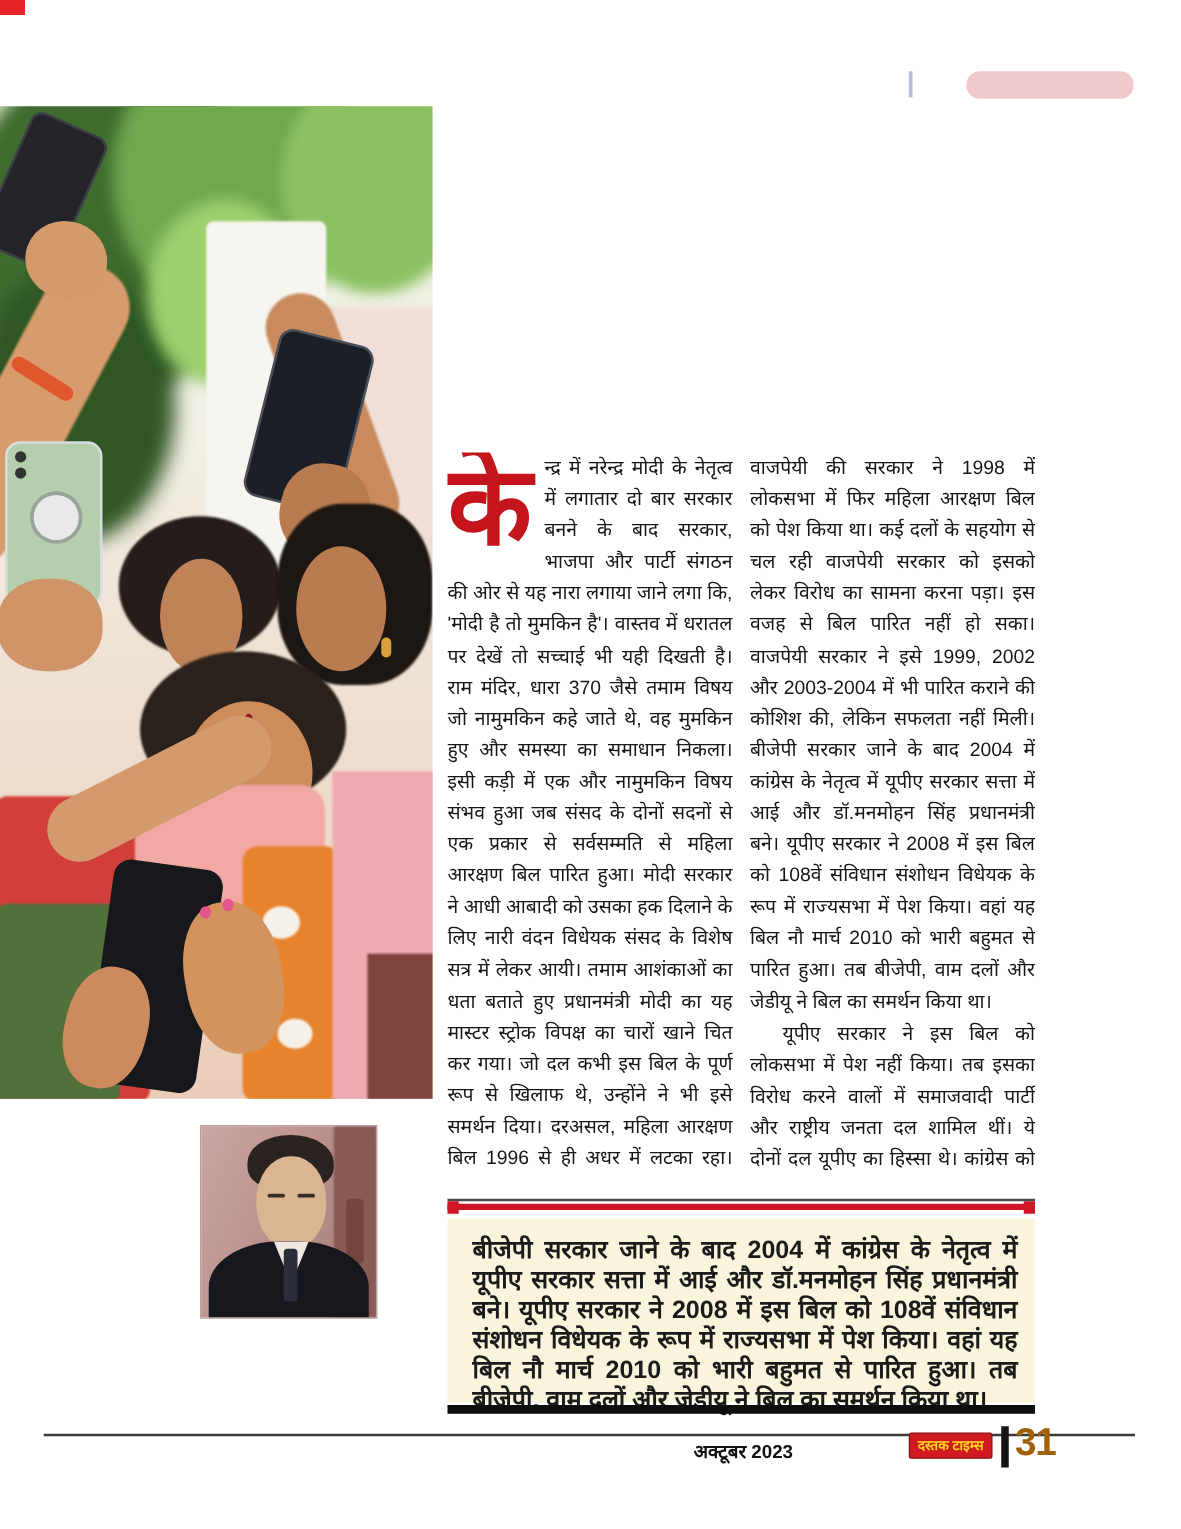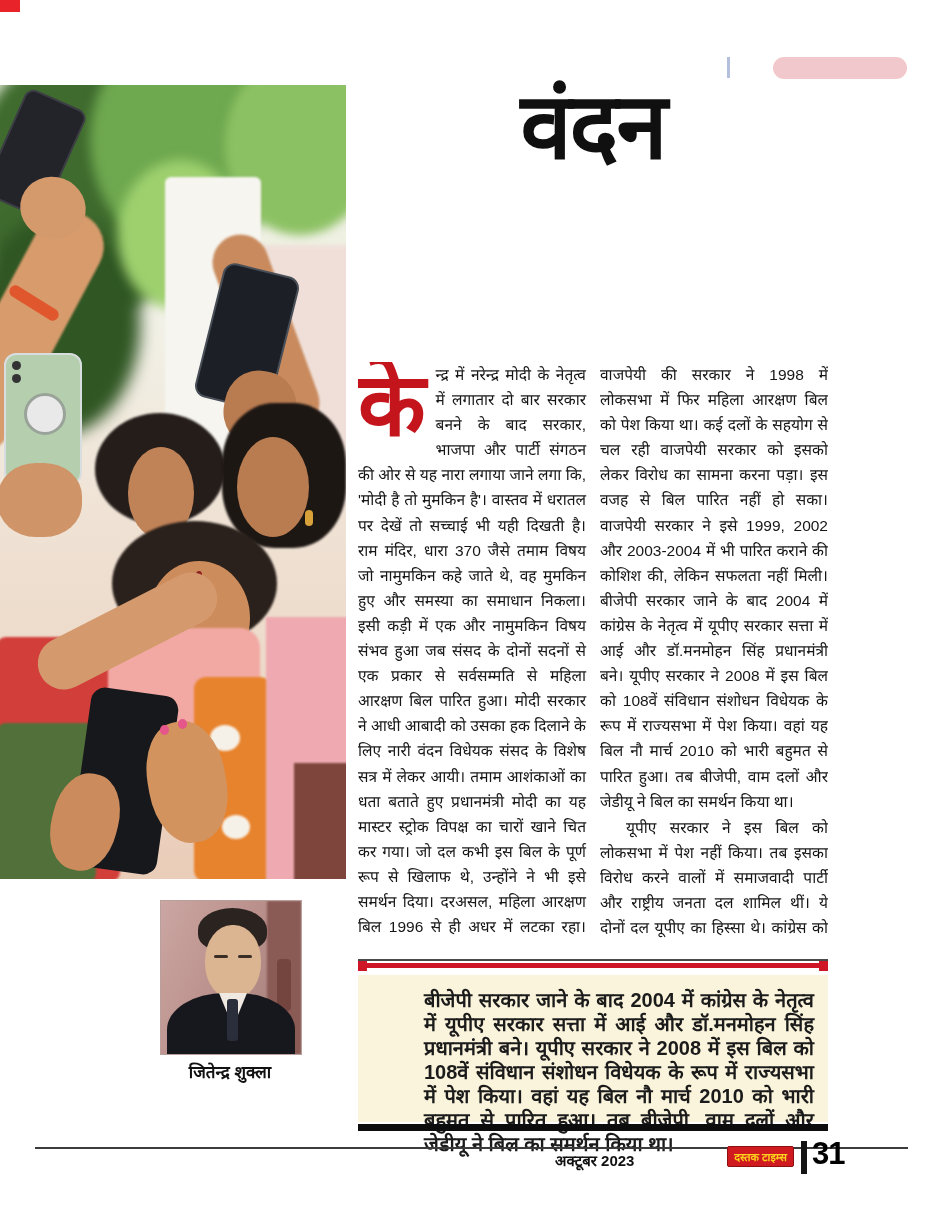--- a/index.html
+++ b/index.html
@@ -31,30 +31,30 @@
   .portrait{left:160px;top:900px;width:140px;height:153px;overflow:hidden;border:1px solid #b9a09c;
     background:linear-gradient(115deg,#cba6a2 0%,#bb918d 45%,#a07c78 100%);}
   .portrait .shp{position:absolute;}
   .caption{left:110px;top:1060px;width:240px;text-align:center;font-weight:700;font-size:17px;color:#111;}
   
   .pq-thinline{left:358px;top:959px;width:470px;height:2px;background:#4a4a4a;}
   .pq-redline{left:358px;top:963px;width:470px;height:5px;background:#cf1626;}
   .pq-cap{top:961px;width:9px;height:10px;background:#cf1626;}
   .pq-box{left:358px;top:975px;width:470px;height:147px;background:#fbf4dc;box-sizing:border-box;
     padding:13px 14px 0 20px;}
-  .pq-text{font-size:20px;line-height:24px;font-weight:600;color:#1b1b1b;text-align:justify;margin-left:46px;}
+  .pq-text{font-size:20px;line-height:24px;font-weight:600;color:#1b1b1b;text-align:justify;}
   .pq-bottomline{left:358px;top:1124px;width:470px;height:7px;background:#0d0d0d;}
   
   .footer-rule{left:35px;top:1147px;width:873px;height:2px;background:#3b3b3b;}
   .f-date{left:555px;top:1150px;width:160px;text-align:left;font-weight:700;font-size:15px;color:#111;}
   .f-logo{left:727px;top:1146px;width:67px;height:21px;background:#cf1a1f;border:1px solid #8c0f12;
     border-radius:2px;color:#ffd21c;font-weight:800;font-size:11px;line-height:21px;text-align:center;
     box-sizing:border-box;}
   .f-bar{left:801px;top:1141px;width:6px;height:33px;background:#141414;}
-  .f-page{left:812px;top:1136px;font-size:31px;font-weight:800;color:#000000;letter-spacing:-1px;}
+  .f-page{left:812px;top:1136px;font-size:31px;font-weight:800;color:#a16207;letter-spacing:-1px;}
 </style>
 </head>
 <body>
 
 <div class="page">
 
   <div class="abs corner-mark"></div>
   <div class="abs top-tick"></div>
   <div class="abs top-pill"></div>
 
@@ -96,21 +96,20 @@
     <div class="shp" style="left:266px;top:532px;width:82px;height:265px;background:#eeaab0;filter:blur(1px);"></div>
     <div class="shp" style="left:294px;top:678px;width:54px;height:120px;background:#7e453c;filter:blur(1px);"></div>
     <div class="shp" style="left:80px;top:606px;width:88px;height:180px;background:#17181c;border-radius:14px;transform:rotate(8deg);"></div>
     <div class="shp" style="left:52px;top:688px;width:66px;height:98px;background:#cb8b5c;border-radius:46%;transform:rotate(14deg);"></div>
     <div class="shp" style="left:148px;top:636px;width:78px;height:122px;background:#d2935f;border-radius:46%;transform:rotate(-10deg);"></div>
     <div class="shp" style="left:160px;top:640px;width:9px;height:10px;background:#e5568a;border-radius:50%;"></div>
     <div class="shp" style="left:178px;top:634px;width:9px;height:10px;background:#e5568a;border-radius:50%;"></div>
   </div>
 
   <div class="abs headline">
-    <div>वंदन</div>
   </div>
 
   <div class="abs cols">
     <div class="col">
       <p><span class="dropcap">के</span><span>न्द्र में नरेन्द्र मोदी के नेतृत्व में लगातार दो बार सरकार बनने के बाद सरकार, भाजपा और पार्टी संगठन की ओर से यह नारा लगाया जाने लगा कि, 'मोदी है तो मुमकिन है'। वास्तव में धरातल पर देखें तो सच्चाई भी यही दिखती है। राम मंदिर, धारा 370 जैसे तमाम विषय जो नामुमकिन कहे जाते थे, वह मुमकिन हुए और समस्या का समाधान निकला। इसी कड़ी में एक और नामुमकिन विषय संभव हुआ जब संसद के दोनों सदनों से एक प्रकार से सर्वसम्मति से महिला आरक्षण बिल पारित हुआ। मोदी सरकार ने आधी आबादी को उसका हक दिलाने के लिए नारी वंदन विधेयक संसद के विशेष सत्र में लेकर आयी। तमाम आशंकाओं का धता बताते हुए प्रधानमंत्री मोदी का यह मास्टर स्ट्रोक विपक्ष का चारों खाने चित कर गया। जो दल कभी इस बिल के पूर्ण रूप से खिलाफ थे, उन्होंने ने भी इसे समर्थन दिया। दरअसल, महिला आरक्षण बिल 1996 से ही अधर में लटका रहा। उस समय एचडी देवगौड़ा सरकार ने 12 सितंबर 1996 को इस बिल को संसद में पेश किया था, लेकिन पारित नहीं हो सका था। यह बिल 81वें संविधान संशोधन विधेयक के रूप में पेश हुआ था। बिल में संसद और राज्यों की विधानसभाओं में महिलाओं के लिए 33 फीसदी आरक्षण का प्रस्ताव था। इस 33 फीसदी आरक्षण के भीतर ही अनुसूचित जाति (एससी), अनुसूचित जनजाति (एसटी) के लिए उप-आरक्षण का प्रावधान था। लेकिन अन्य पिछड़ा वर्ग के लिए आरक्षण का प्रावधान नहीं था। अटल बिहारी</span></p>
     </div>
     <div class="col">
       <p>वाजपेयी की सरकार ने 1998 में लोकसभा में फिर महिला आरक्षण बिल को पेश किया था। कई दलों के सहयोग से चल रही वाजपेयी सरकार को इसको लेकर विरोध का सामना करना पड़ा। इस वजह से बिल पारित नहीं हो सका। वाजपेयी सरकार ने इसे 1999, 2002 और 2003-2004 में भी पारित कराने की कोशिश की, लेकिन सफलता नहीं मिली। बीजेपी सरकार जाने के बाद 2004 में कांग्रेस के नेतृत्व में यूपीए सरकार सत्ता में आई और डॉ.मनमोहन सिंह प्रधानमंत्री बने। यूपीए सरकार ने 2008 में इस बिल को 108वें संविधान संशोधन विधेयक के रूप में राज्यसभा में पेश किया। वहां यह बिल नौ मार्च 2010 को भारी बहुमत से पारित हुआ। तब बीजेपी, वाम दलों और जेडीयू ने बिल का समर्थन किया था।</p>
       <p class="indent">यूपीए सरकार ने इस बिल को लोकसभा में पेश नहीं किया। तब इसका विरोध करने वालों में समाजवादी पार्टी और राष्ट्रीय जनता दल शामिल थीं। ये दोनों दल यूपीए का हिस्सा थे। कांग्रेस को डर था कि अगर उसने बिल को लोकसभा में पेश किया तो उसकी सरकार पर संकट आ सकता है। साल में 2008 में इस बिल को कानून और न्याय संबंधी स्थायी समिति को भेजा गया था। इसके दो सदस्य वीरेंद्र भाटिया और शैलेंद्र कुमार समाजवादी पार्टी के थे। इन लोगों ने कहा कि वे महिला आरक्षण के विरोधी नहीं हैं, लेकिन जिस तरह से बिल का मसौदा तैयार किया गया, वे उससे सहमत नहीं थे। इन दोनों सदस्यों ने सिफारिश की थी कि हर राजनीतिक दल अपने 20 फीसदी टिकट महिलाओं को दें और महिला</p>
     </div>
@@ -120,21 +119,20 @@
     <div class="shp" style="left:106px;top:0;width:34px;height:153px;background:#8a5a55;filter:blur(1px);"></div>
     <div class="shp" style="left:116px;top:58px;width:14px;height:52px;background:#74443f;border-radius:4px;"></div>
     <div class="shp" style="left:37px;top:7px;width:69px;height:44px;background:#2b2320;border-radius:50% 50% 40% 40%;"></div>
     <div class="shp" style="left:44px;top:24px;width:56px;height:74px;background:#dbb491;border-radius:48%;"></div>
     <div class="shp" style="left:53px;top:54px;width:14px;height:3px;background:#3a2d26;border-radius:2px;"></div>
     <div class="shp" style="left:77px;top:54px;width:14px;height:3px;background:#3a2d26;border-radius:2px;"></div>
     <div class="shp" style="left:6px;top:92px;width:128px;height:61px;background:#17181d;border-radius:45% 45% 0 0/60% 60% 0 0;"></div>
     <div class="shp" style="left:58px;top:92px;width:28px;height:34px;background:#efe9e2;clip-path:polygon(0 0,100% 0,50% 100%);"></div>
     <div class="shp" style="left:66px;top:98px;width:11px;height:42px;background:#2a2d3a;border-radius:3px;"></div>
   </div>
-  <div class="abs caption">जितेन्द्र शुक्ला</div>
 
   <div class="abs pq-thinline"></div>
   <div class="abs pq-redline"></div>
   <div class="abs pq-cap" style="left:358px;"></div>
   <div class="abs pq-cap" style="left:819px;"></div>
   <div class="abs pq-box">
     <div class="pq-text">बीजेपी सरकार जाने के बाद 2004 में कांग्रेस के नेतृत्व में यूपीए सरकार सत्ता में आई और डॉ.मनमोहन सिंह प्रधानमंत्री बने। यूपीए सरकार ने 2008 में इस बिल को 108वें संविधान संशोधन विधेयक के रूप में राज्यसभा में पेश किया। वहां यह बिल नौ मार्च 2010 को भारी बहुमत से पारित हुआ। तब बीजेपी, वाम दलों और जेडीयू ने बिल का समर्थन किया था।</div>
   </div>
   <div class="abs pq-bottomline"></div>
 

